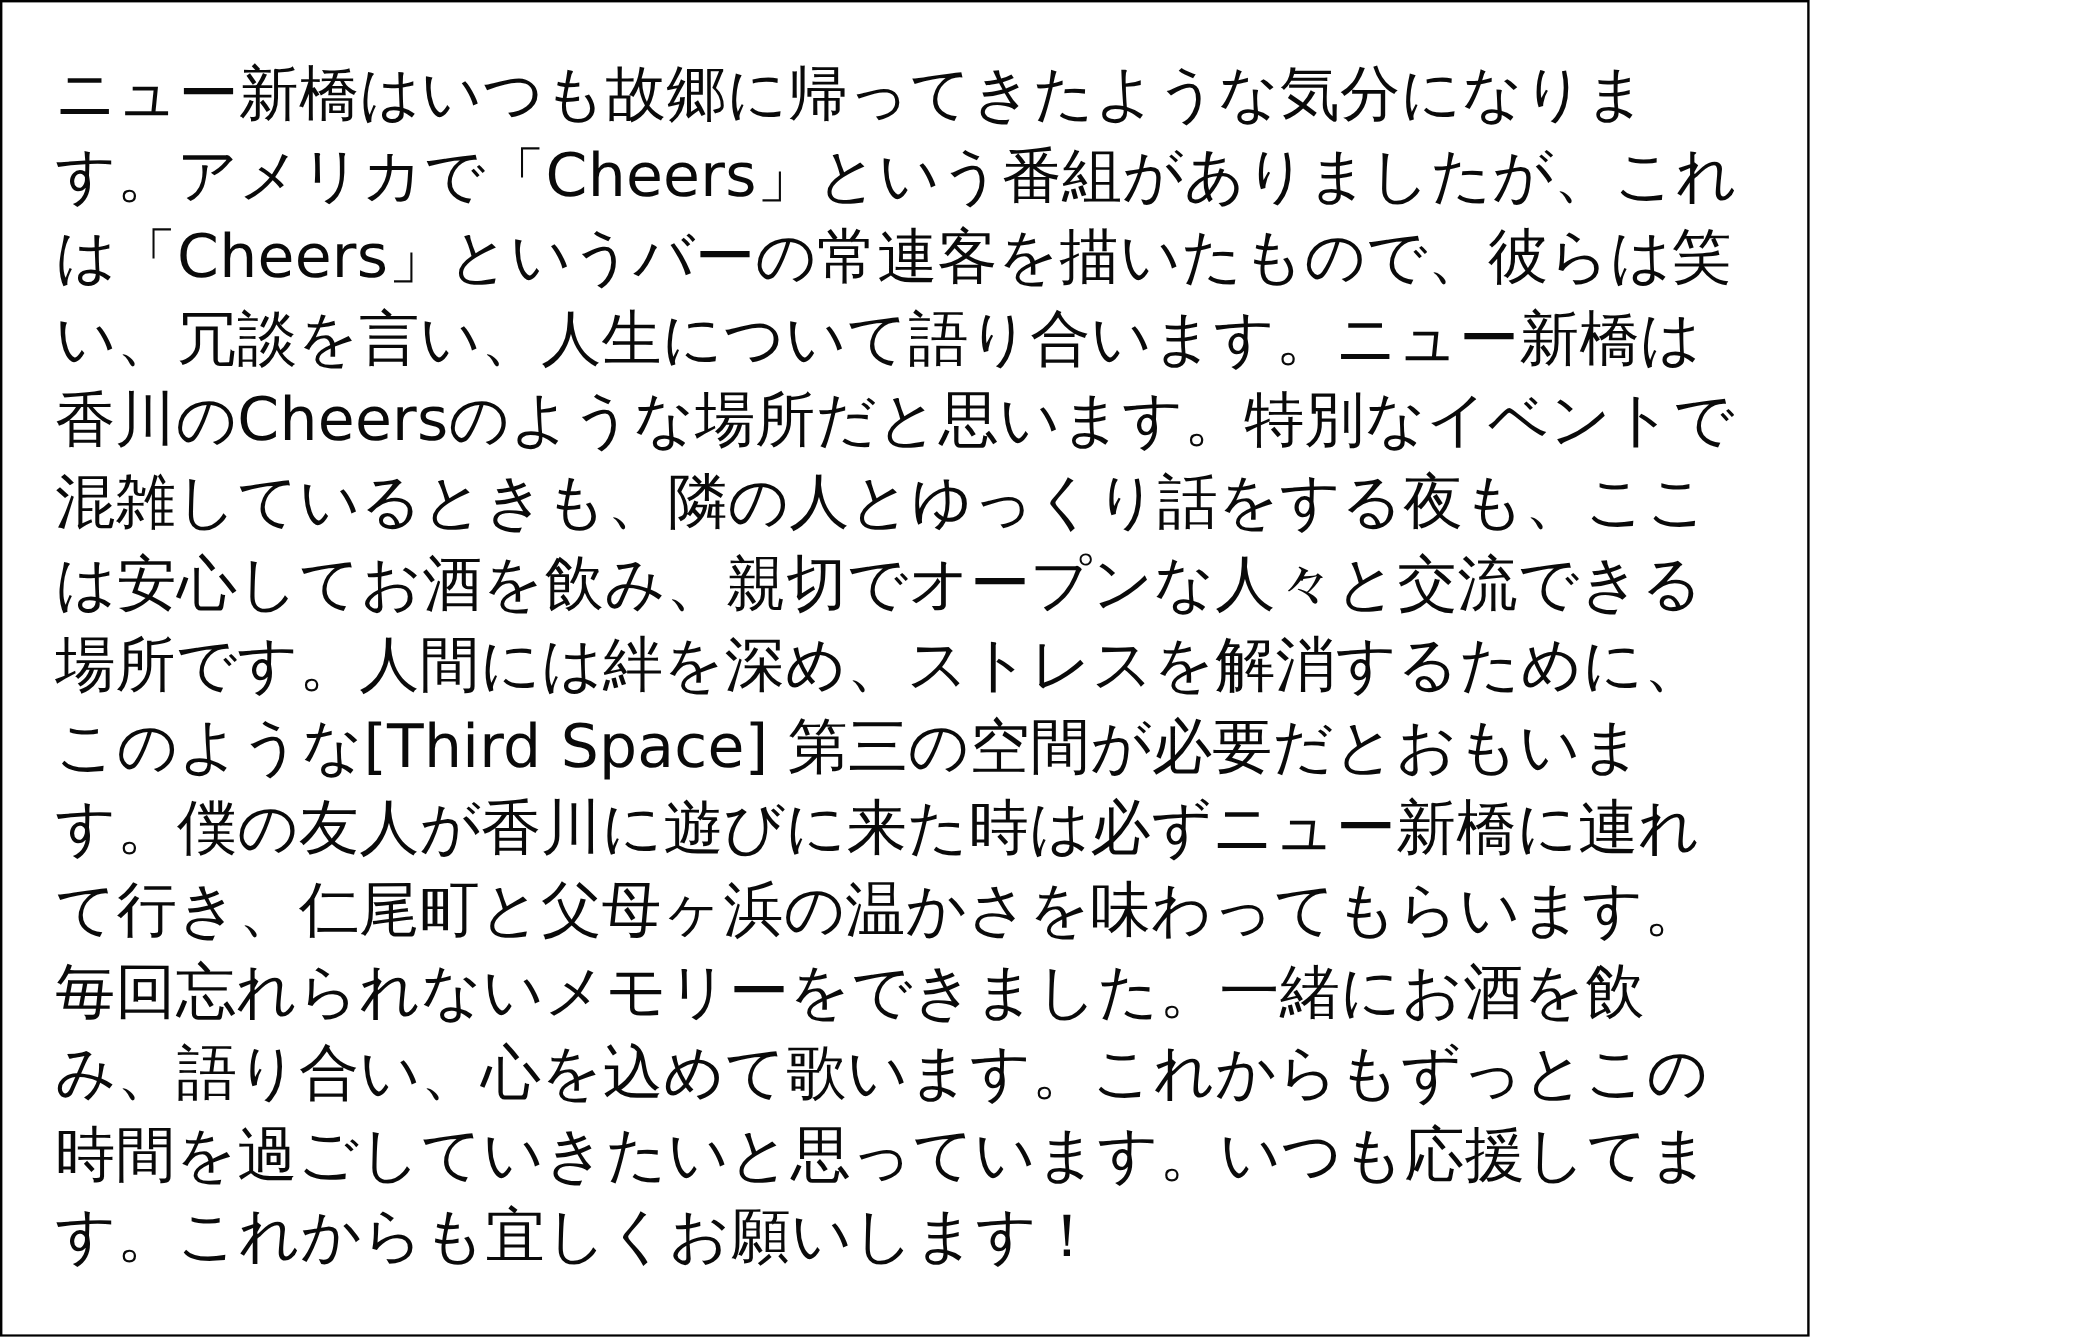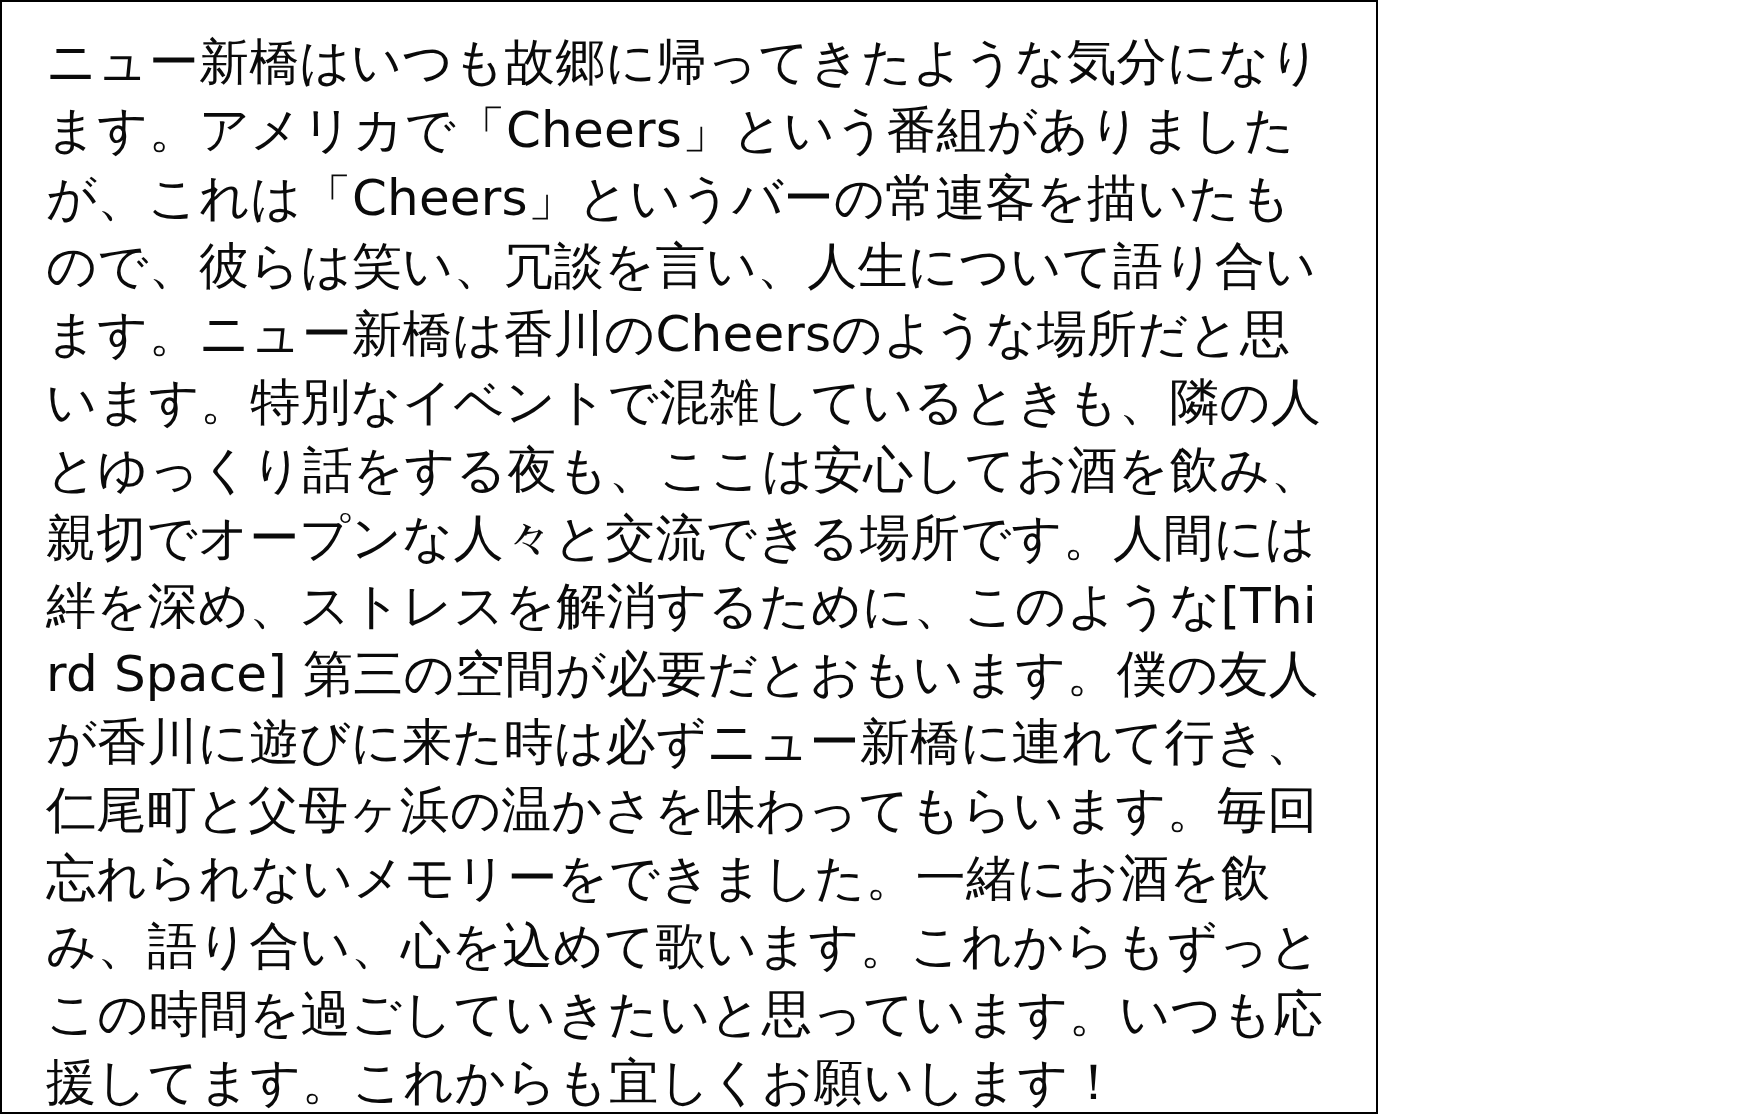--- a/index.html
+++ b/index.html
@@ -8,25 +8,25 @@
     background: #ffffff;
   }
   body {
     width: 1742px;
     height: 1114px;
     font-family: "DejaVu Sans", "Liberation Sans", sans-serif;
     overflow: hidden;
   }
   .page {
     box-sizing: border-box;
-    width: 1378px;
+    width: 1508px;
     height: 1114px;
     background: #ffffff;
     border: 2px solid #000000;
-    padding: 26px 44px 0 44px;
+    padding: 42px 44px 0 44px;
     display: block;
   }
   .body-text {
     font-size: 50px;
     line-height: 68px;
     color: #0a0a0a;
     letter-spacing: 0.2px;
     text-align: left;
     white-space: pre-wrap;
     word-break: break-all;

